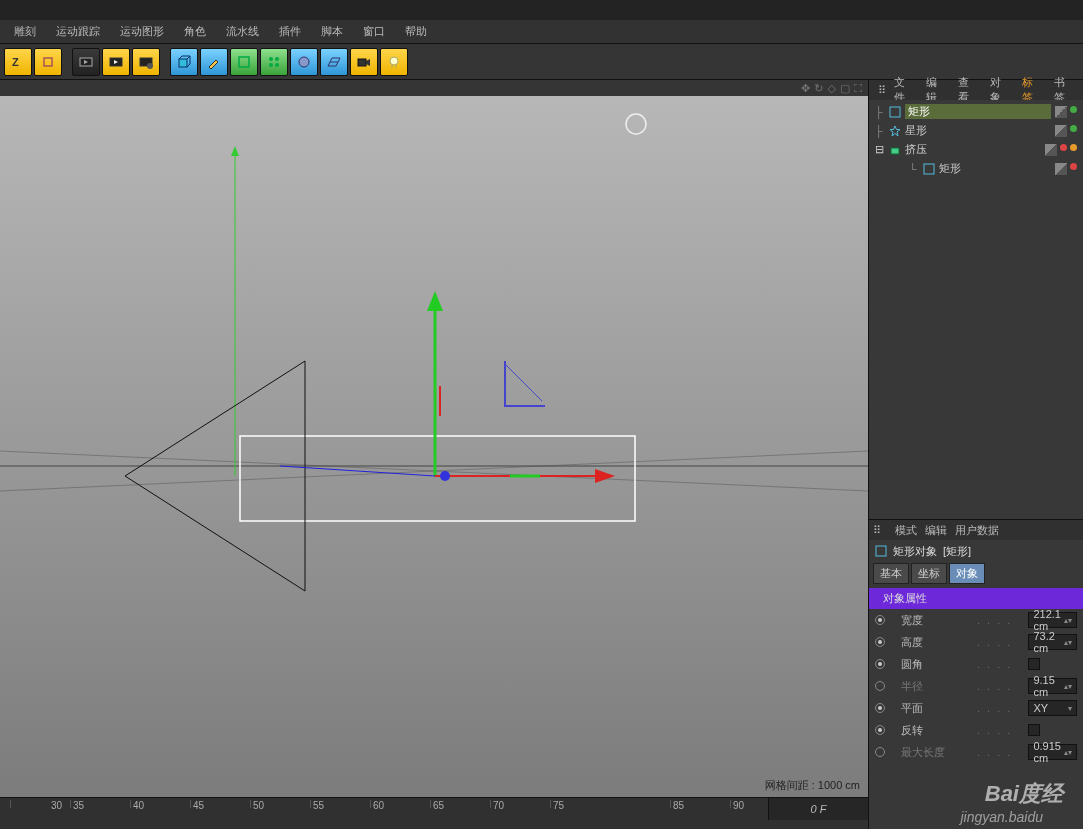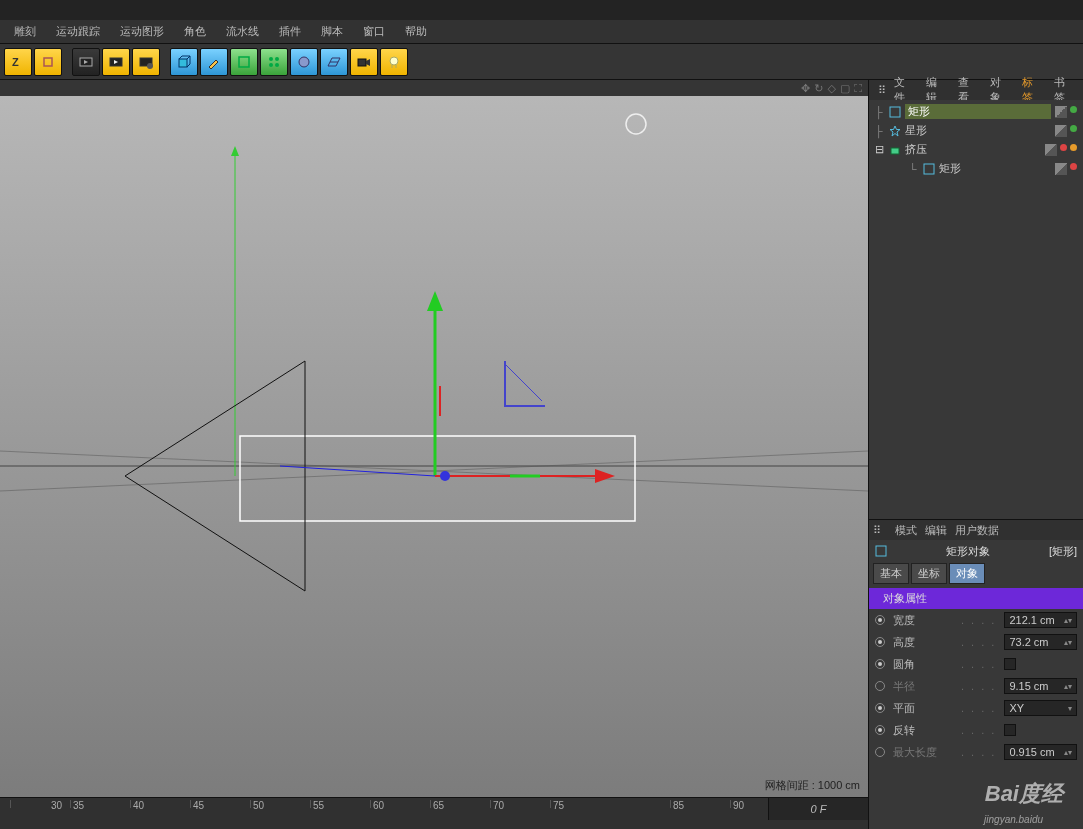--- a/index.html
+++ b/index.html
@@ -45,40 +45,40 @@
 .tr-icon { width:12px; height:12px; display:inline-flex; align-items:center; justify-content:center; }
 .tr-name { flex:1; color:#ccc; }
 .tr-name.sel { background:#5a6c39; color:#fff; padding:0 3px; }
 .tr-tags { display:flex; gap:3px; padding-right:4px; }
 .dot { width:7px; height:7px; border-radius:50%; }
 .dg { background:#4a4; } .dr { background:#d44; } .do { background:#e79b2b; }
 .chk1 { width:12px; height:12px; background:linear-gradient(135deg,#888 50%,#555 50%); }
 
 .attr-panel { flex:1; background:#383838; display:flex; flex-direction:column; }
 .attr-top { height:20px; background:#303030; display:flex; align-items:center; padding:0 4px; gap:8px; }
-.obj-label { height:22px; background:#383838; display:flex; align-items:center; padding:0 6px; gap:6px; color:#ddd;justify-content:space-between; }
+.obj-label { height:22px; background:#383838; display:flex; align-items:center; padding:0 6px; gap:6px; color:#ddd; }
 .tabrow { height:22px; display:flex; align-items:center; padding:2px 4px; gap:2px; }
 .tab { padding:2px 6px; background:#4a4a4a; border:1px solid #222; color:#ccc; cursor:pointer; }
 .tab.active { background:#6a8db8; color:#fff; }
 
 .attr-section { padding:4px 0; }
 .attr-head { background:#6d28d9; color:#ddd; padding:3px 14px; }
-.attr-row { display:flex; align-items:center; height:22px; padding:0 6px; gap:8px; }
+.attr-row { display:flex; align-items:center; height:22px; padding:0 6px; gap:16px; }
 .attr-row.dim { color:#777; }
 .radio { width:10px; height:10px; border:1px solid #888; border-radius:50%; }
 .radio.on::after { content:""; display:block; width:4px; height:4px; background:#ccc; border-radius:50%; margin:2px; }
 .attr-label { width:60px; }
 .dots { color:#666; letter-spacing:2px; flex: 0 0 auto; }
 .attr-input { flex:1; background:#262626; border:1px solid #111; color:#ccc; padding:2px 4px; height:16px; display:flex; align-items:center; justify-content:space-between; }
 .attr-input .spin { font-size:8px; color:#888; }
 .chkbox { width:12px; height:12px; background:#262626; border:1px solid #111; }
 
 
 .wm { position:absolute; bottom:20px; right:20px; color:rgba(255,255,255,.6); font-size:22px; font-weight:bold; font-style:italic; pointer-events:none; }
-.wm2 { position:absolute; bottom:4px; right:40px; color:rgba(255,255,255,.5); font-size:10px; font-style:italic; pointer-events:none; }
+.wm2 { position:absolute; bottom:4px; right:40px; color:rgba(255,255,255,.5); font-size:14px; font-style:italic; pointer-events:none; }
 </style>
 </head>
 <body>
 
 <div class="app-top"></div>
 
 <div class="menubar" id="menubar">
     <span>雕刻</span>
     <span>运动跟踪</span>
     <span>运动图形</span>

